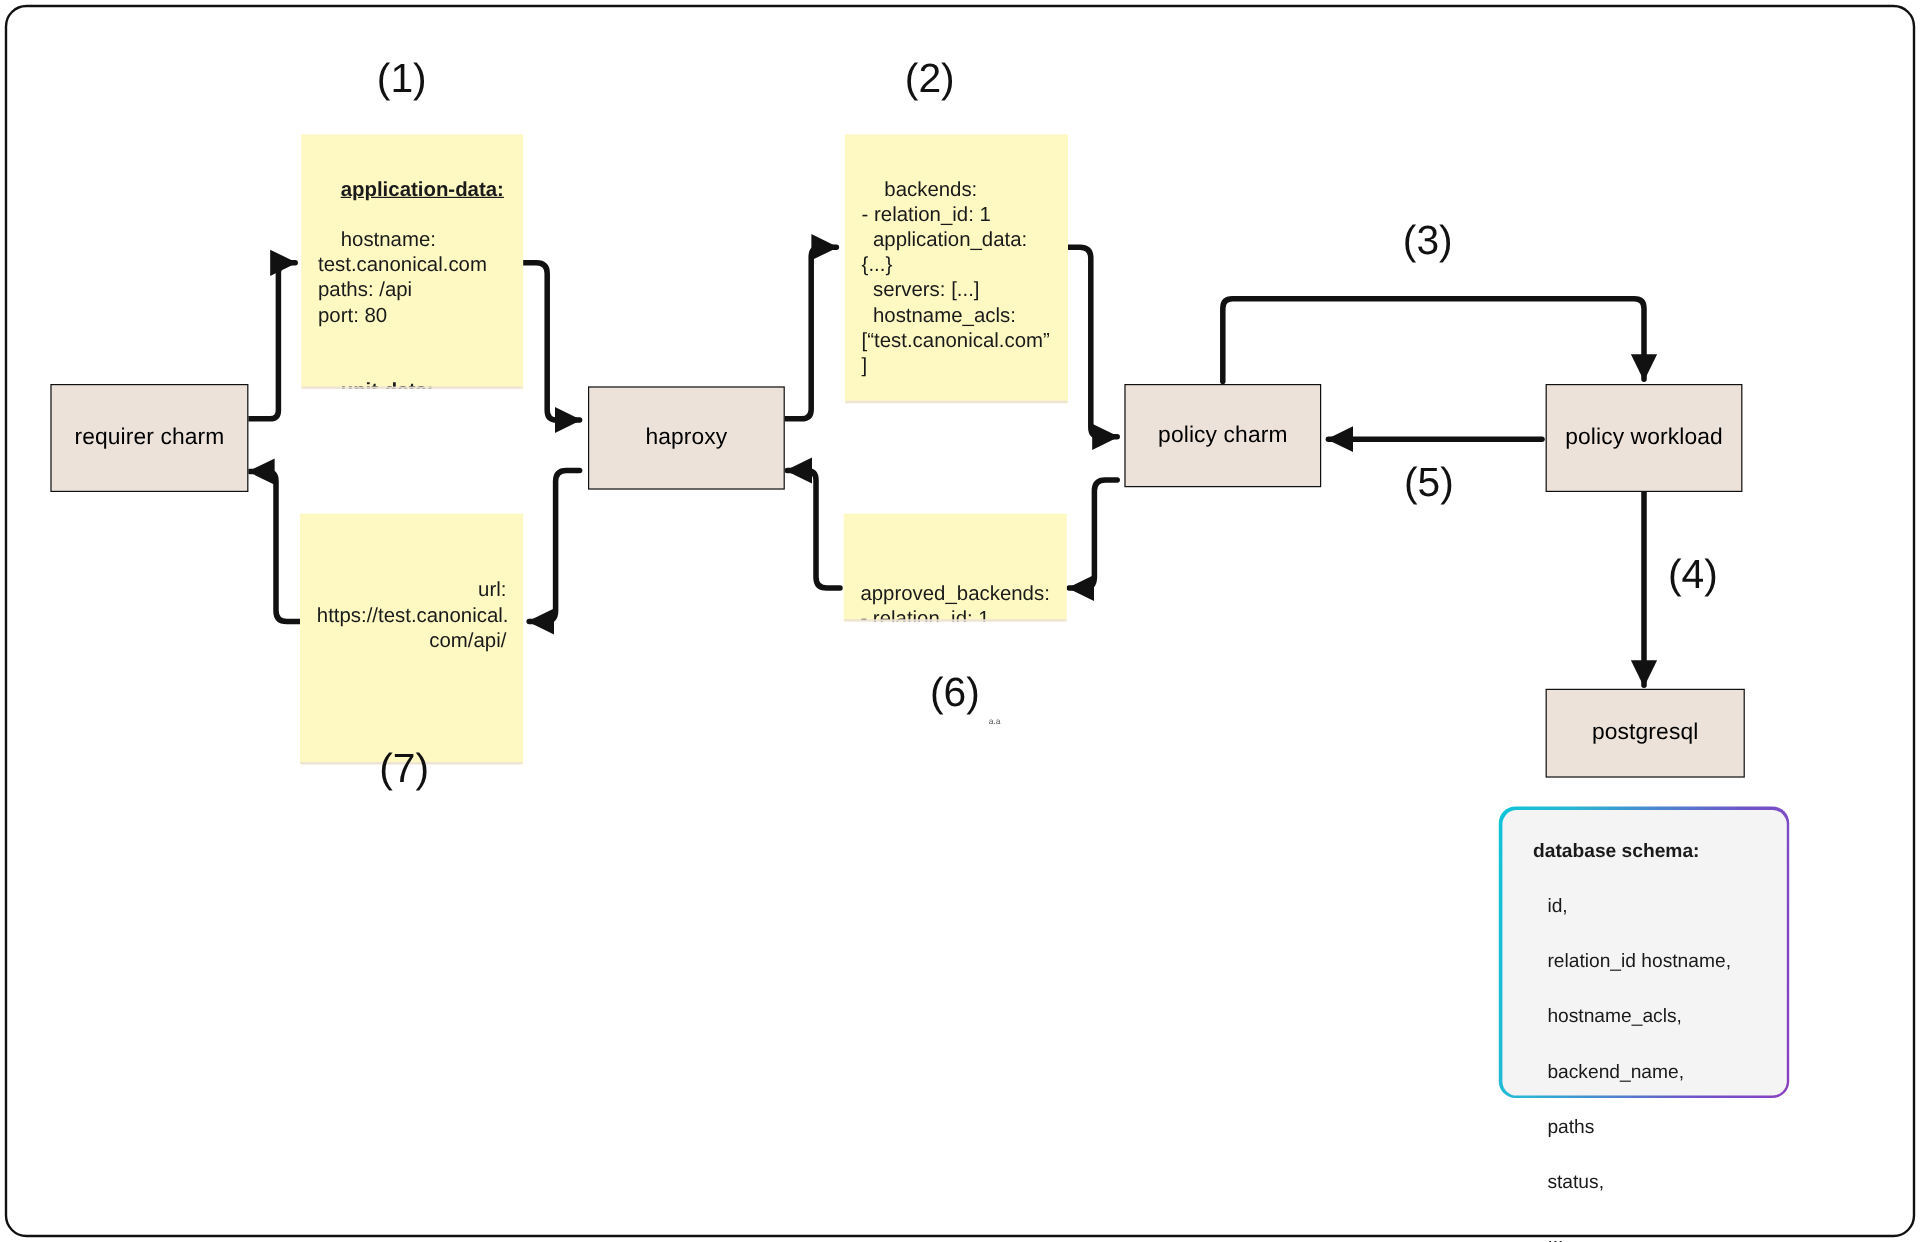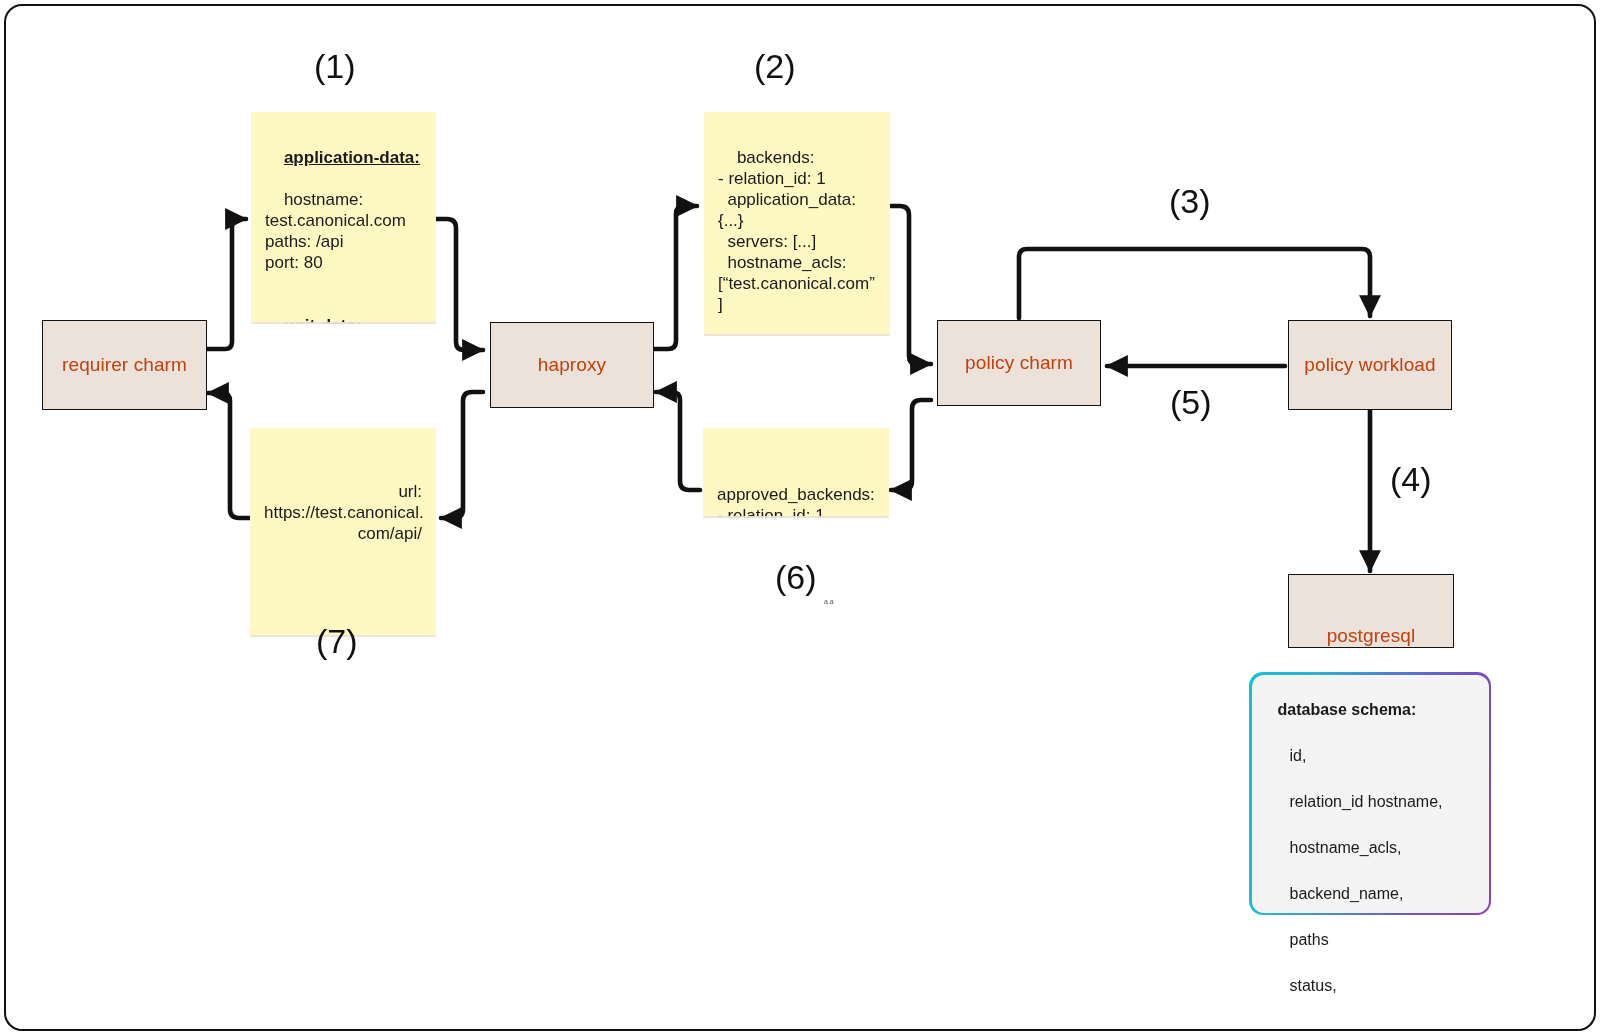--- a/index.html
+++ b/index.html
@@ -32,21 +32,21 @@
   }
   
   .node {
     position: absolute;
     background: #ece2da;
     border: 1.6px solid #111111;
     display: flex;
     align-items: center;
     justify-content: center;
     font-size: 19px;
-    color: #c2410c;
+    color: #000000;
     letter-spacing: .1px;
   }
   
   .note {
     position: absolute;
     background: #fef9c3;
     border: none;
     padding: 14px 14px 10px 14px;
     font-size: 17px;
     line-height: 21px;
@@ -147,21 +147,21 @@
   </div>
 
   <div class="node" style="left:490px; top:322px; width:164px; height:86px;">
     <span>haproxy</span>
   </div>
 
   <div class="node" style="left:1288px; top:320px; width:164px; height:90px;">
     <span>policy workload</span>
   </div>
 
-  <div class="node" style="left:1288px; top:574px; width:166px; height:74px;align-items:flex-end;">
+  <div class="node" style="left:1288px; top:574px; width:166px; height:74px;">
     <span>postgresql</span>
   </div>
 
   <div class="note" style="left:251px; top:112px; width:185px; height:212px;">
     <u>application-data:</u><br>
     <span id="note1-body">hostname:
 test.canonical.com
 paths: /api
 port: 80</span>
     <br>

